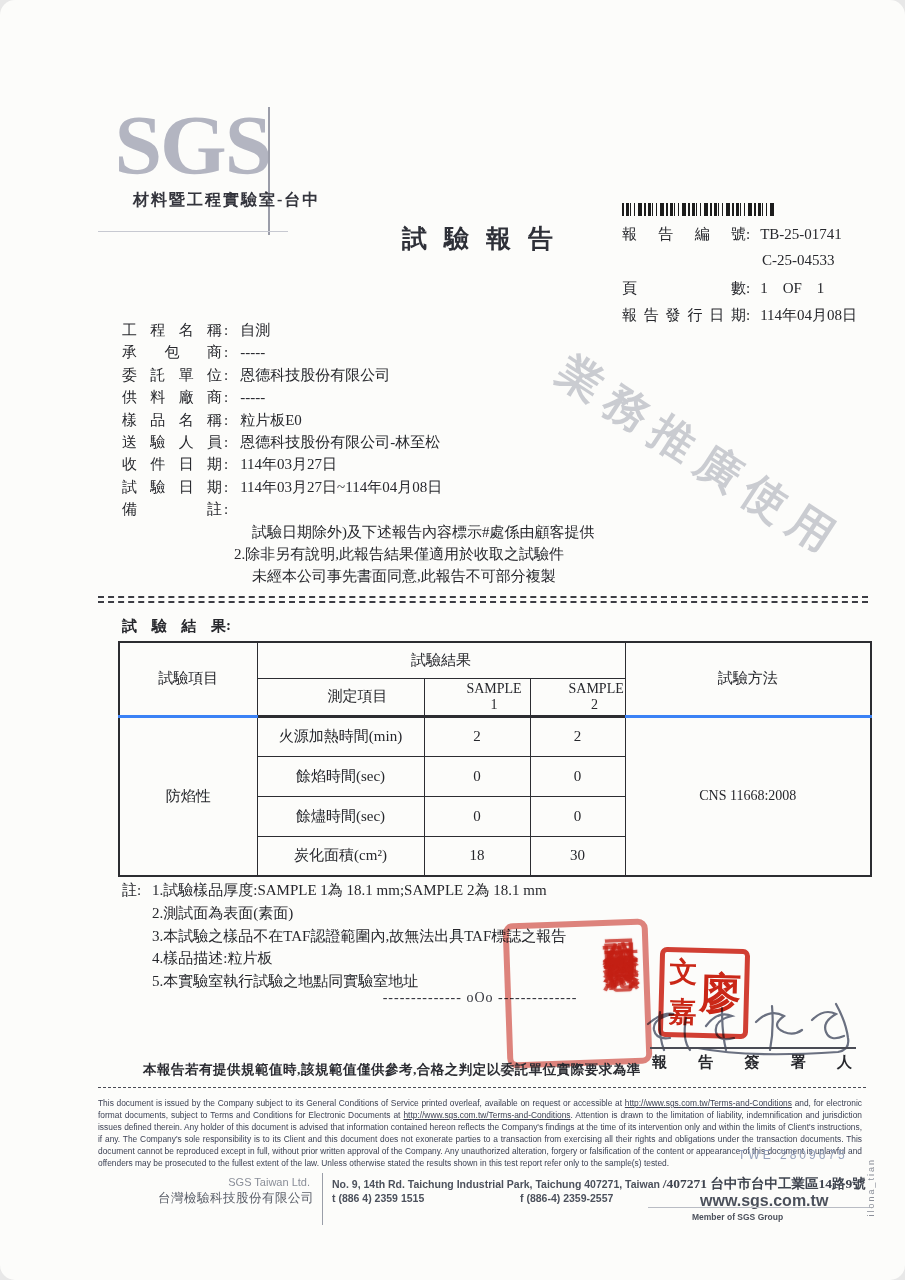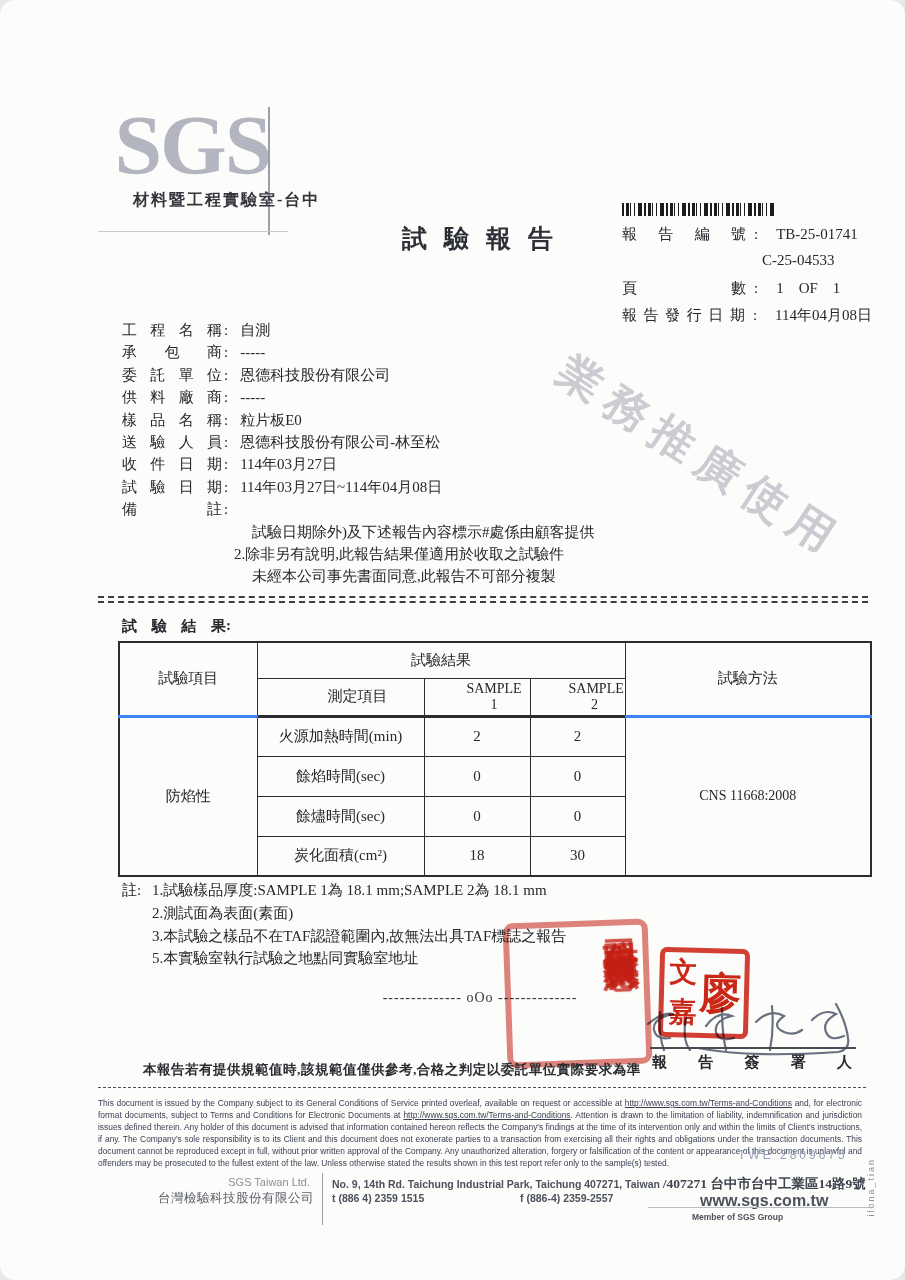--- a/index.html
+++ b/index.html
@@ -27,21 +27,21 @@
 
   
   .report-info { position:absolute; left:622px; top:203px; width:250px; font-size:15px; }
   .barcode { width:152px; height:13px; margin-bottom:9px;
              background:repeating-linear-gradient(90deg,
                #1c1c1c 0px,#1c1c1c 2px, transparent 2px,transparent 4px,
                #1c1c1c 4px,#1c1c1c 7px, transparent 7px,transparent 8px,
                #1c1c1c 8px,#1c1c1c 9px, transparent 9px,transparent 12px,
                #1c1c1c 12px,#1c1c1c 13px, transparent 13px,transparent 16px,
                #1c1c1c 16px,#1c1c1c 20px, transparent 20px,transparent 22px); }
-  .ri-row { display:flex; align-items:baseline; height:27px;gap:8px; }
+  .ri-row { display:flex; align-items:baseline; height:27px; }
   .ri-label { display:inline-block; width:124px; text-align:justify; text-align-last:justify; }
   .ri-value { margin-left:10px; white-space:pre; }
   .ri-indent { padding-left:140px; height:27px; }
 
   
   .form-block { position:absolute; left:122px; top:321px; font-size:15px; }
   .f-row { display:flex; align-items:baseline; height:22.4px; }
   .flabel { display:inline-block; width:100px; text-align:justify; text-align-last:justify; }
   .fcolon { margin-left:2px; }
   .fvalue { margin-left:12px; white-space:pre; }
@@ -267,20 +267,21 @@
     </tbody>
   </table>
 
   <div class="notes-block">
     <div class="note-row">
       <span class="note-prefix"><span>註</span><span>:</span></span>
       <span class="note-item">1.試驗樣品厚度:SAMPLE 1為 18.1 mm;SAMPLE 2為 18.1 mm</span>
     </div>
     <div class="note-item-cont">2.測試面為表面(素面)</div>
     <div class="note-item-cont">3.本試驗之樣品不在TAF認證範圍內,故無法出具TAF標誌之報告</div>
+    <div class="note-item-cont">4.樣品描述:粒片板</div>
     <div class="note-item-cont">5.本實驗室執行試驗之地點同實驗室地址</div>
   </div>
   <div class="end-marker">-------------- oOo --------------</div>
 
   <div class="company-seal">
     <div class="company-seal-text">恩德科技股份有限公司</div>
   </div>
   <div class="signer-seal">
     <div class="ss-left">
       <span>文</span>

